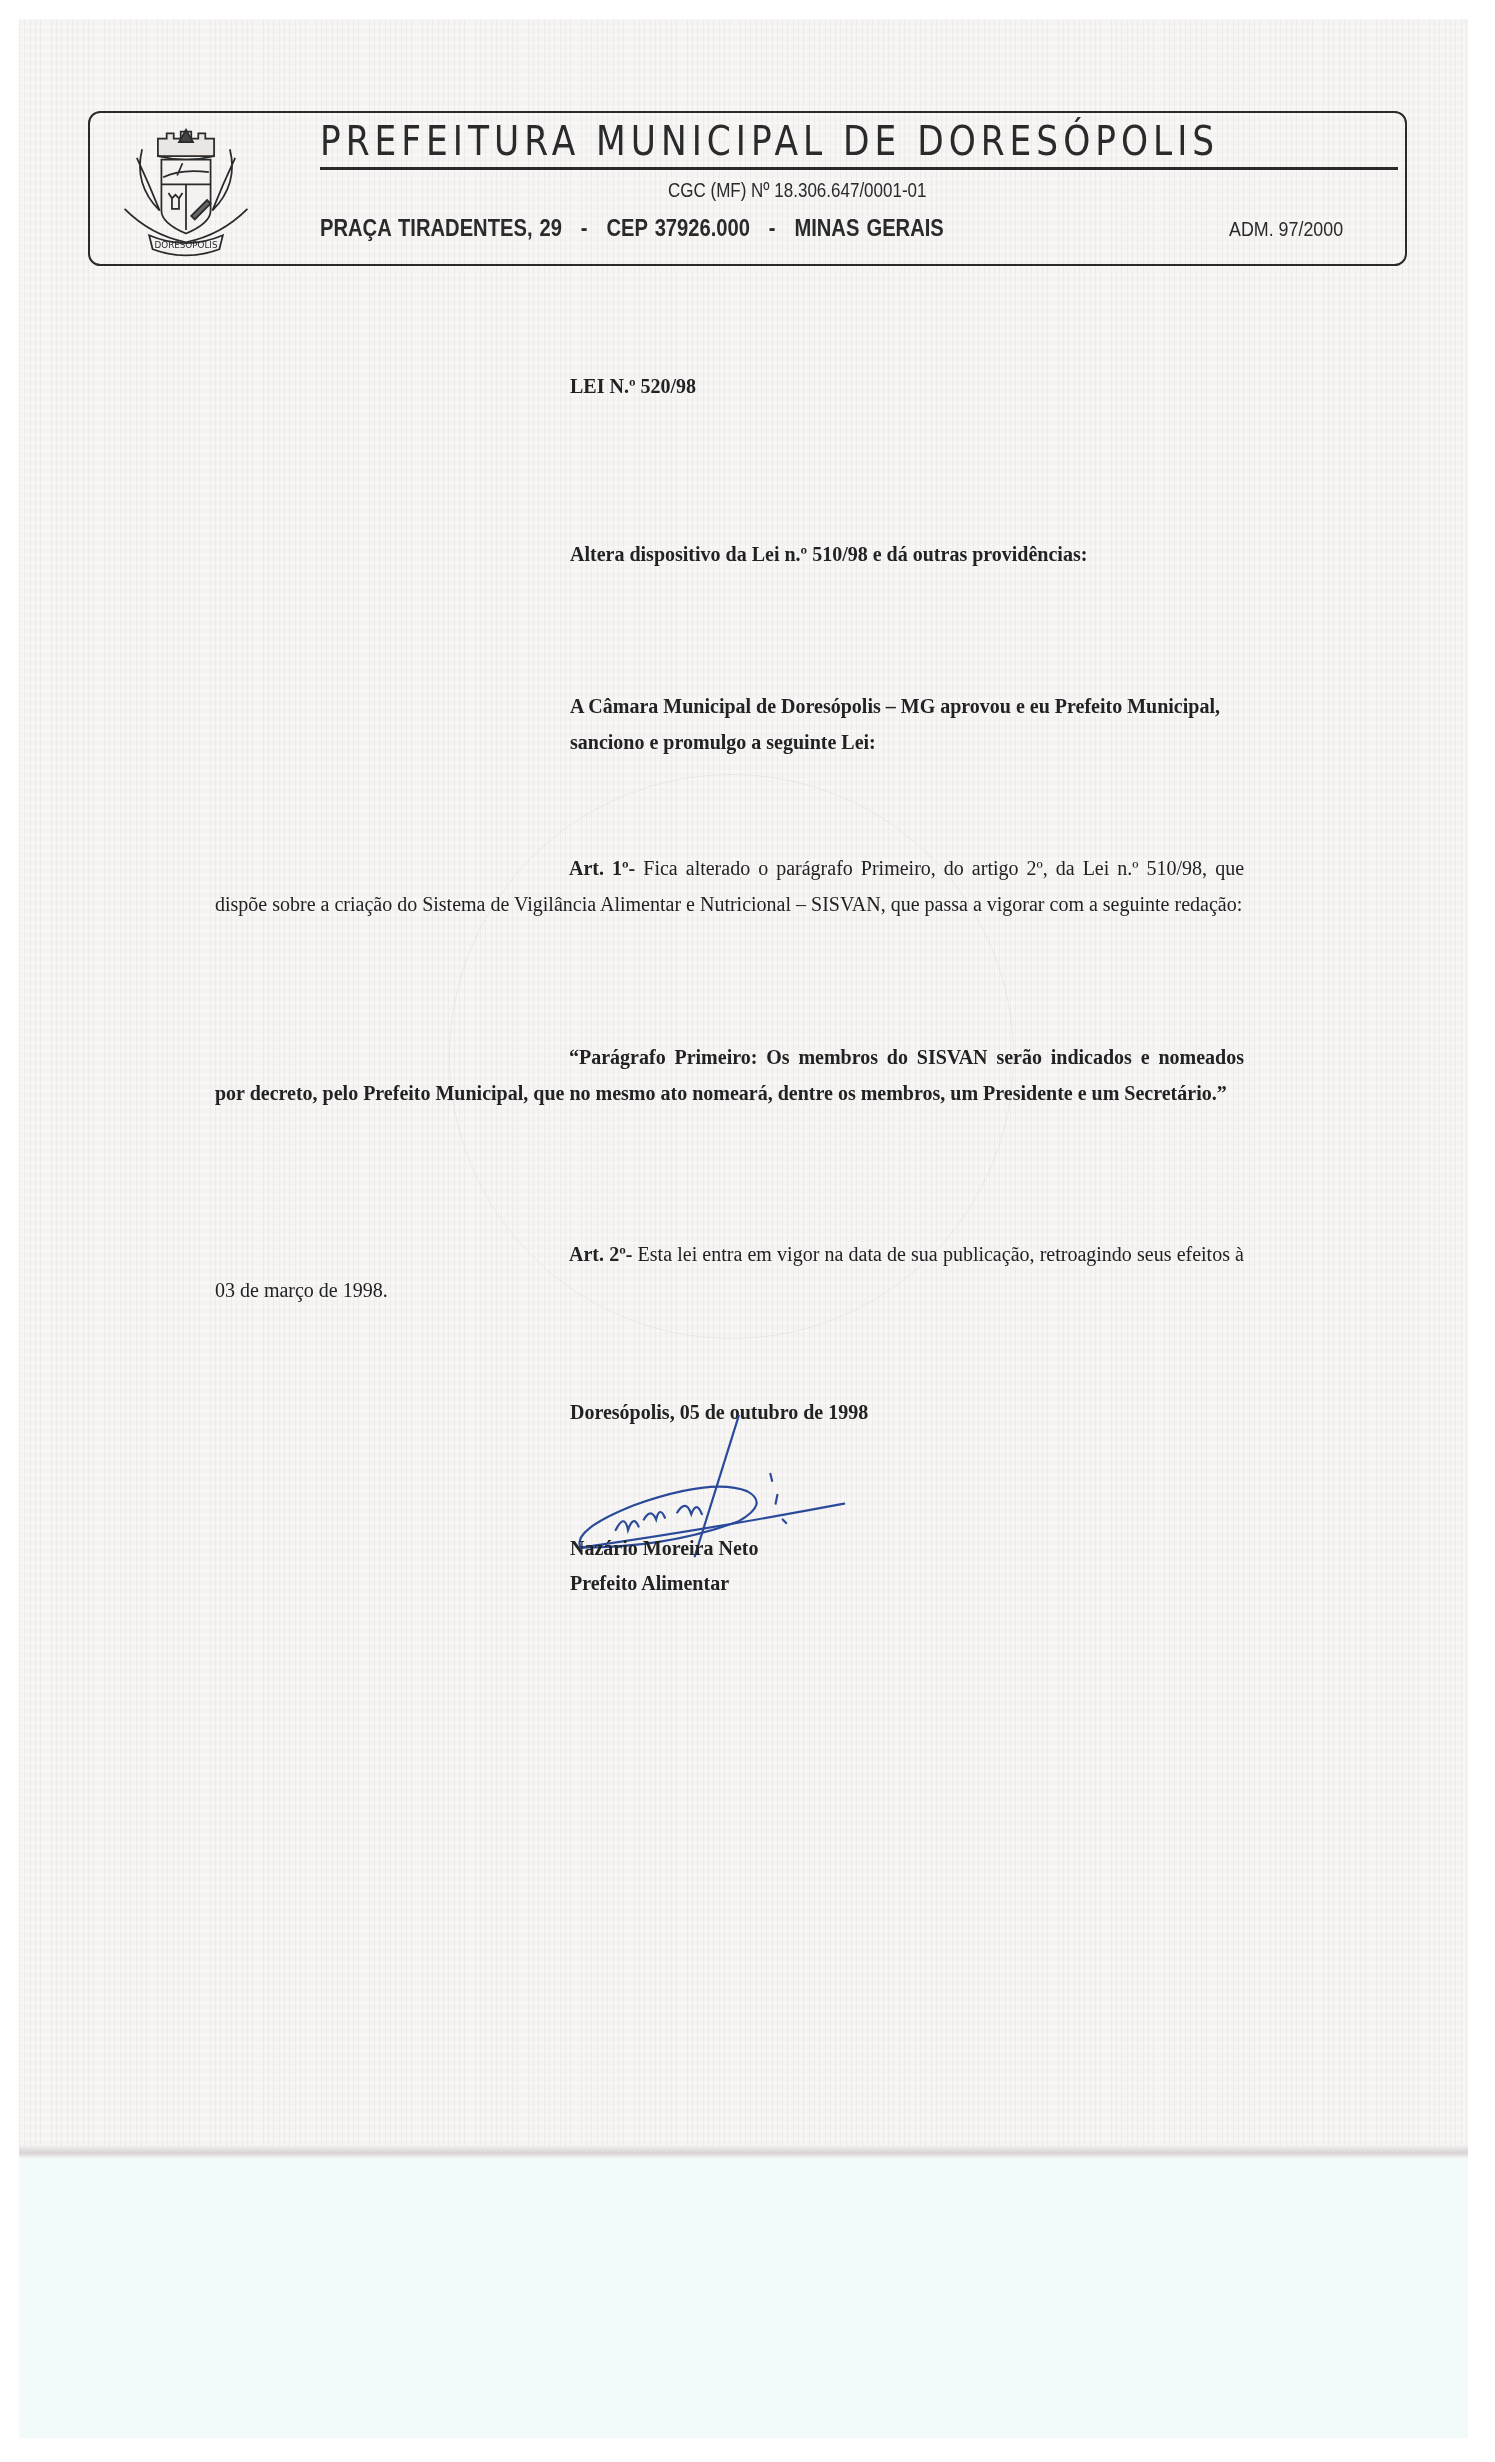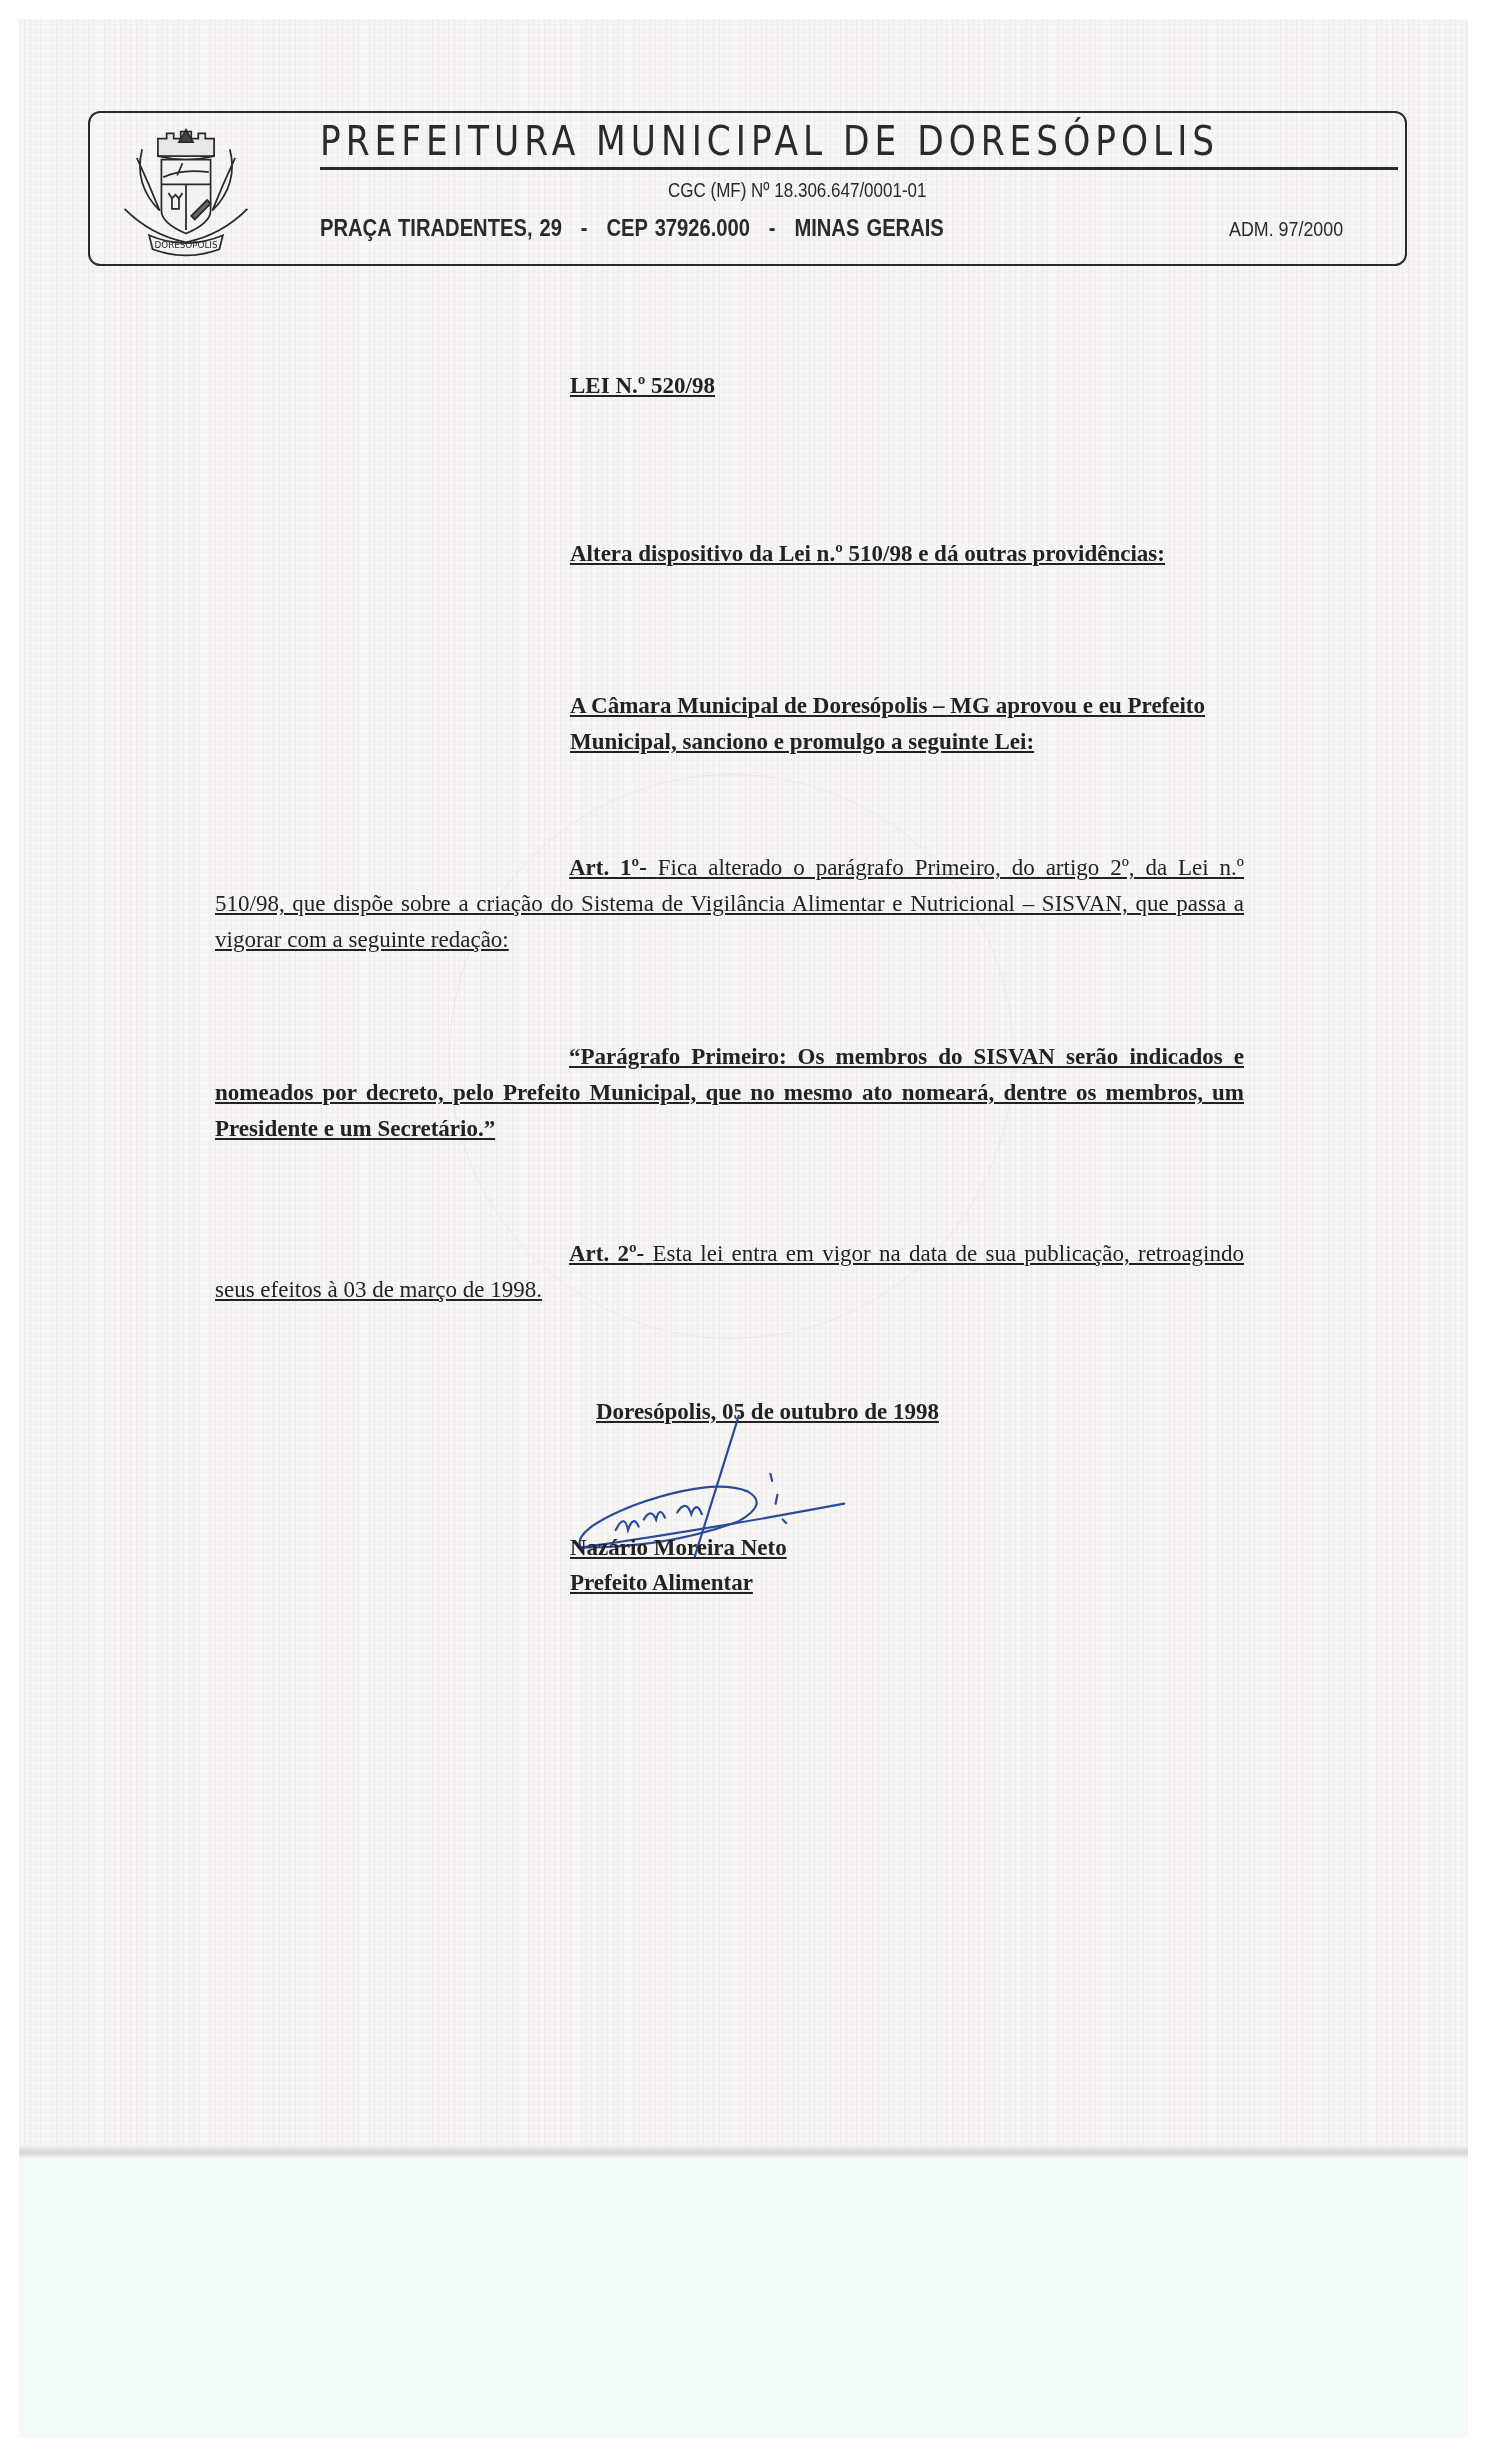--- a/index.html
+++ b/index.html
@@ -49,30 +49,30 @@
     position: absolute; left: 320px; top: 214px;
     font-family: "Liberation Sans", sans-serif; font-weight: bold; font-size: 24.6px; color: #2a2a2a;
     transform: scaleX(0.82); transform-origin: left top; white-space: nowrap; word-spacing: 1.8px;
   }
   .address .sep { display: inline-block; margin: 0 23px; }
   .adm {
     position: absolute; left: 1229px; top: 217px;
     font-family: "Liberation Sans", sans-serif; font-size: 21px; color: #2a2a2a;
     transform: scaleX(0.85); transform-origin: left top; white-space: nowrap;
   }
-  .doc-text { position: absolute; font-size: 23px; line-height: 36px; color: #222; text-decoration: underline; }
+  .doc-text { position: absolute; font-size: 20px; line-height: 36px; color: #222; }
   .bold { font-weight: bold; }
   .law-number { left: 570px; top: 368px; }
   .summary { left: 570px; top: 536px; width: 668px; }
   .preamble { left: 570px; top: 688px; width: 695px; }
   .art1 { left: 215px; top: 850px; width: 1029px; text-align: justify; }
   .para1 { left: 215px; top: 1039px; width: 1029px; text-align: justify; }
   .art2 { left: 215px; top: 1220px; width: 1029px; text-align: justify; margin-top: 16px; }
   .indent { display: inline-block; width: 354px; }
-  .date-line { left: 570px; top: 1394px; margin-left: 26px; }
+  .date-line { left: 570px; top: 1394px; }
   .signer-name { left: 570px; top: 1530px; text-align: center; }
   .signer-role { left: 570px; top: 1565px; }
   .signature { position: absolute; left: 563px; top: 1407px; width: 369px; height: 167px; }
   .watermark {
     position: absolute; left: 449px; top: 774px; width: 563px; height: 563px;
     border-radius: 50%; border: 1.8px solid rgba(180,175,175,0.18);
   }
   p { margin: 0; }
 </style>
 </head>

